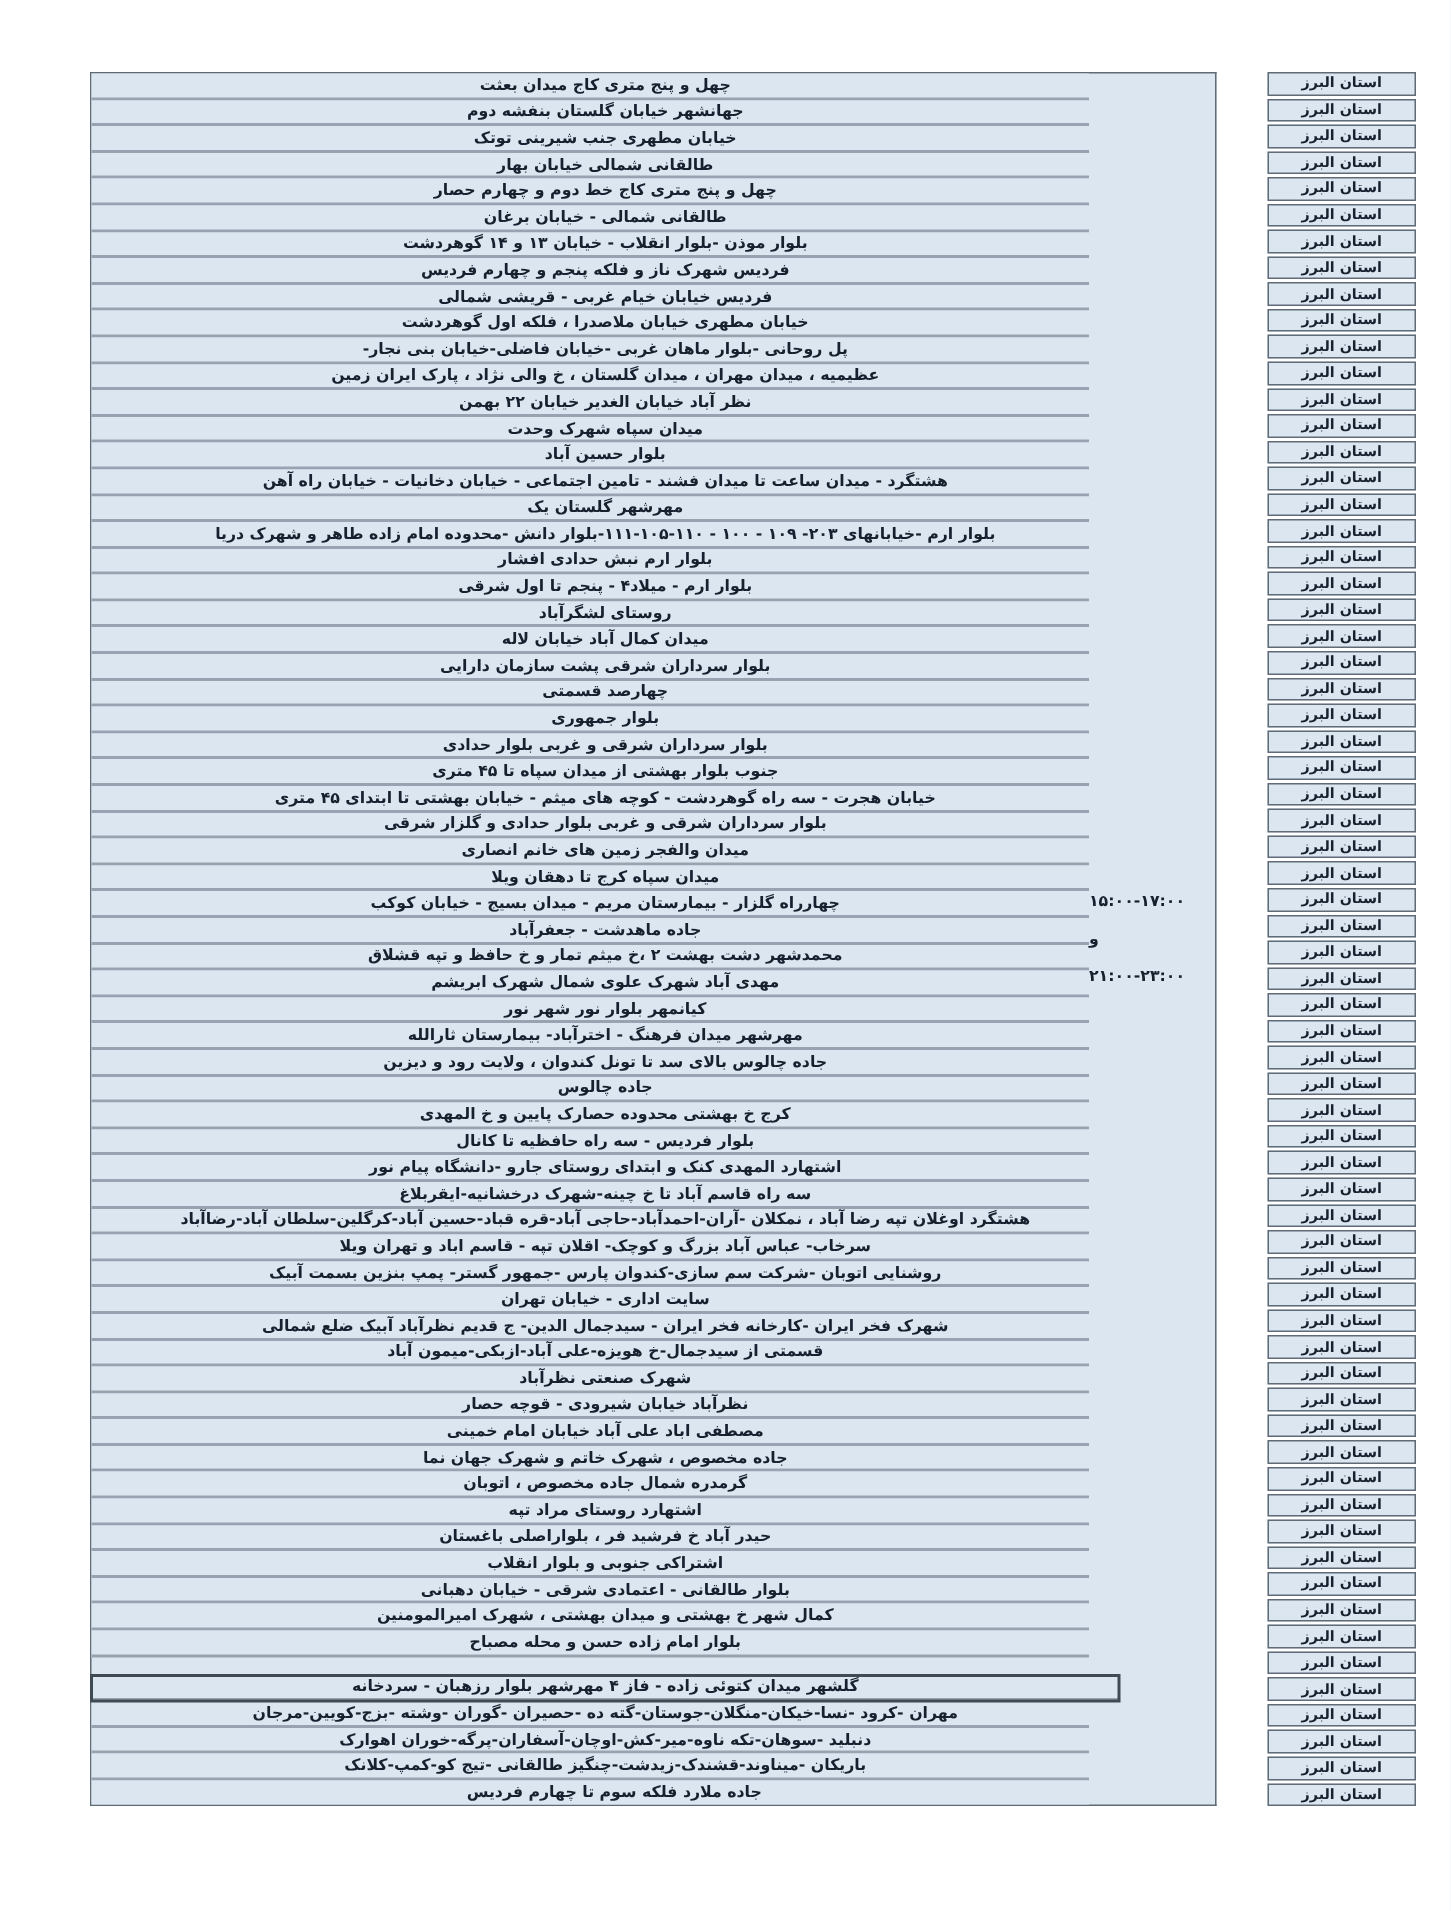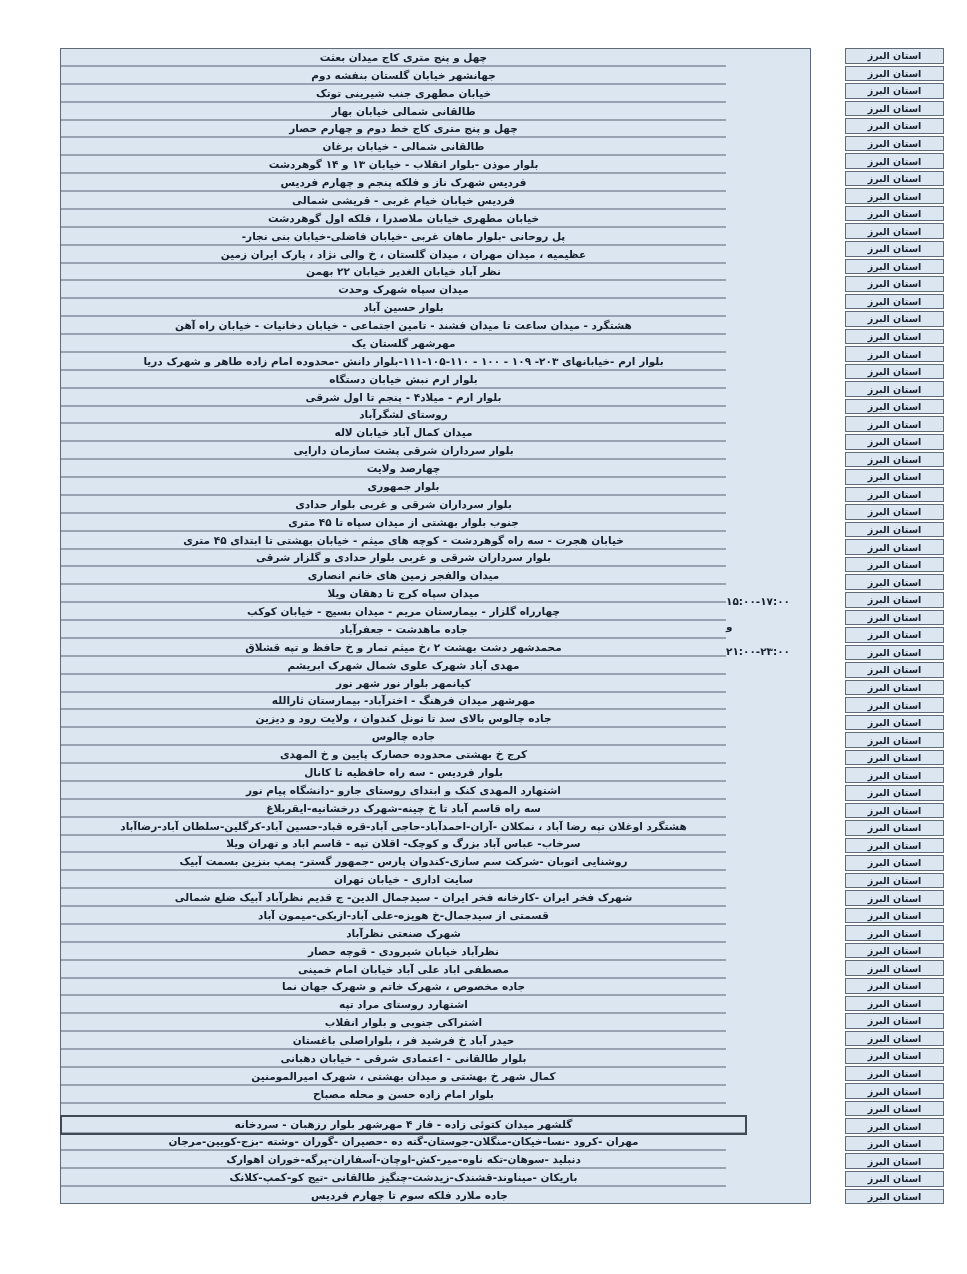--- a/index.html
+++ b/index.html
@@ -122,26 +122,26 @@
       <div class="cell address" dir="rtl">فردیس خیابان خیام غربی - قریشی شمالی</div>
       <div class="cell address" dir="rtl">خیابان مطهری خیابان ملاصدرا ، فلکه اول گوهردشت</div>
       <div class="cell address" dir="rtl">پل روحانی -بلوار ماهان غربی -خیابان فاضلی-خیابان بنی نجار-</div>
       <div class="cell address" dir="rtl">عظیمیه ، میدان مهران ، میدان گلستان ، خ والی نژاد ، پارک ایران زمین</div>
       <div class="cell address" dir="rtl">نظر آباد  خیابان الغدیر  خیابان ۲۲ بهمن</div>
       <div class="cell address" dir="rtl">میدان سپاه شهرک وحدت</div>
       <div class="cell address" dir="rtl">بلوار حسین آباد</div>
       <div class="cell address" dir="rtl">هشتگرد - میدان ساعت تا میدان فشند - تامین اجتماعی - خیابان دخانیات - خیابان راه آهن</div>
       <div class="cell address" dir="rtl">مهرشهر گلستان یک</div>
       <div class="cell address" dir="rtl">بلوار ارم -خیابانهای ۲۰۳- ۱۰۹ - ۱۰۰ - ۱۱۰-۱۰۵-۱۱۱-بلوار دانش -محدوده امام زاده طاهر و شهرک دریا</div>
-      <div class="cell address" dir="rtl">بلوار ارم نبش خیابان دستگاه</div>
+      <div class="cell address" dir="rtl">بلوار ارم نبش حدادی افشار</div>
       <div class="cell address" dir="rtl">بلوار ارم - میلاد۴ - پنجم تا اول شرقی</div>
       <div class="cell address" dir="rtl">روستای لشگرآباد</div>
       <div class="cell address" dir="rtl">میدان کمال آباد خیابان لاله</div>
       <div class="cell address" dir="rtl">بلوار سرداران شرقی پشت سازمان دارایی</div>
-      <div class="cell address" dir="rtl">چهارصد ولایت</div>
+      <div class="cell address" dir="rtl">چهارصد قسمتی</div>
       <div class="cell address" dir="rtl">بلوار جمهوری</div>
       <div class="cell address" dir="rtl">بلوار سرداران شرقی و غربی بلوار حدادی</div>
       <div class="cell address" dir="rtl">جنوب بلوار بهشتی از میدان سپاه تا ۴۵ متری</div>
       <div class="cell address" dir="rtl">خیابان هجرت - سه راه گوهردشت - کوچه های میثم - خیابان بهشتی تا ابتدای ۴۵ متری</div>
       <div class="cell address" dir="rtl">بلوار سرداران شرقی و غربی بلوار حدادی و گلزار شرقی</div>
       <div class="cell address" dir="rtl">میدان والفجر زمین های خانم انصاری</div>
       <div class="cell address" dir="rtl">میدان سپاه کرج تا دهقان ویلا</div>
       <div class="cell address" dir="rtl">چهارراه گلزار - بیمارستان مریم - میدان بسیج - خیابان کوکب</div>
       <div class="cell address" dir="rtl">جاده ماهدشت - جعفرآباد</div>
       <div class="cell address" dir="rtl">محمدشهر دشت بهشت ۲ ،خ  میثم تمار و خ حافظ و تپه قشلاق</div>
@@ -157,23 +157,24 @@
       <div class="cell address" dir="rtl">هشتگرد اوغلان تپه رضا آباد ، نمکلان -آران-احمدآباد-حاجی آباد-قره قباد-حسین آباد-کرگلین-سلطان آباد-رضاآباد</div>
       <div class="cell address" dir="rtl">سرخاب- عباس آباد بزرگ و کوچک- اقلان تپه - قاسم اباد و تهران ویلا</div>
       <div class="cell address" dir="rtl">روشنایی اتوبان -شرکت سم سازی-کندوان پارس -جمهور گستر- پمپ بنزین بسمت آبیک</div>
       <div class="cell address" dir="rtl">سایت اداری - خیابان تهران</div>
       <div class="cell address" dir="rtl">شهرک فخر ایران -کارخانه فخر ایران - سیدجمال الدین- ج قدیم نظرآباد آبیک ضلع شمالی</div>
       <div class="cell address" dir="rtl">قسمتی از سیدجمال-خ هویزه-علی آباد-ازبکی-میمون آباد</div>
       <div class="cell address" dir="rtl">شهرک صنعتی نظرآباد</div>
       <div class="cell address" dir="rtl">نظرآباد خیابان شیرودی - قوچه حصار</div>
       <div class="cell address" dir="rtl">مصطفی اباد علی آباد خیابان امام خمینی</div>
       <div class="cell address" dir="rtl">جاده مخصوص ، شهرک خاتم و شهرک جهان نما</div>
+      <div class="cell address" dir="rtl">گرمدره شمال جاده مخصوص ، اتوبان</div>
       <div class="cell address" dir="rtl">اشتهارد روستای مراد تپه</div>
+      <div class="cell address" dir="rtl">حیدر آباد  خ فرشید فر ، بلواراصلی باغستان</div>
       <div class="cell address" dir="rtl">اشتراکی جنوبی  و بلوار انقلاب</div>
-      <div class="cell address" dir="rtl">حیدر آباد  خ فرشید فر ، بلواراصلی باغستان</div>
       <div class="cell address" dir="rtl">بلوار طالقانی - اعتمادی شرقی - خیابان دهبانی</div>
       <div class="cell address" dir="rtl">کمال شهر  خ بهشتی و میدان بهشتی ، شهرک امیرالمومنین</div>
       <div class="cell address" dir="rtl">بلوار امام زاده حسن و محله مصباح</div>
       <div class="cell address highlighted" dir="rtl">گلشهر میدان کتوئی زاده - فاز ۴ مهرشهر بلوار رزهبان  - سردخانه</div>
       <div class="cell address" dir="rtl">مهران -کرود -نسا-خیکان-منگلان-جوستان-گته ده -حصیران -گوران -وشته -بزج-کویین-مرجان</div>
       <div class="cell address" dir="rtl">دنبلید -سوهان-تکه ناوه-میر-کش-اوچان-آسفاران-پرگه-خوران اهوارک</div>
       <div class="cell address" dir="rtl">باریکان -میناوند-قشندک-زیدشت-چنگیز طالقانی -تیج کو-کمپ-کلانک</div>
       <div class="cell address" dir="rtl">جاده ملارد فلکه سوم تا چهارم فردیس</div>
     </div>
 

